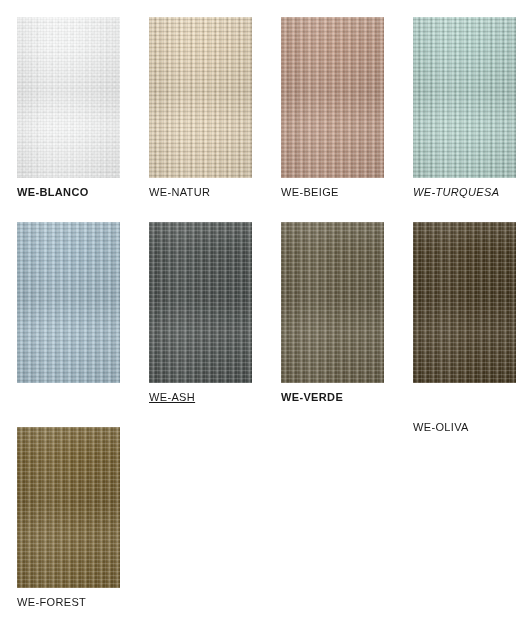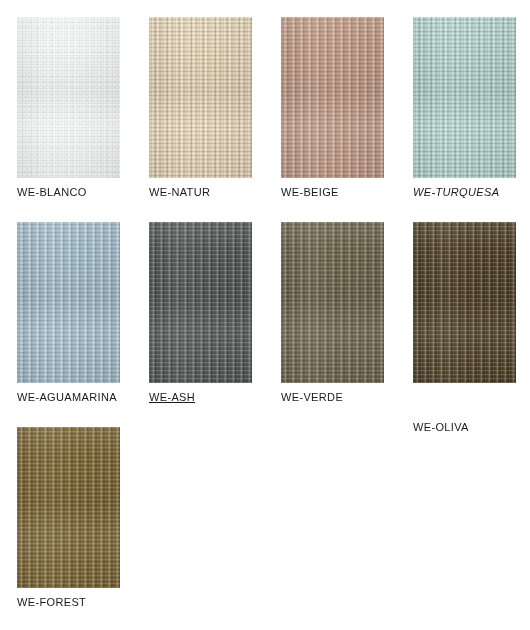--- a/index.html
+++ b/index.html
@@ -143,21 +143,21 @@
 <body style="background: rgb(255, 255, 255);">
 
 <div id="swatch-board">
   <div class="swatch-grid">
       <div class="swatch-cell">
         <div class="swatch-chip texture-stucco" style="background-color: rgb(245, 246, 246);">
           <div class="weave-shade"></div>
           <div class="weave-cells"></div>
           <div class="weave"></div>
         </div>
-        <div class="swatch-label" style="color: rgb(26, 26, 26);">WE-BLANCO</div>
+        <div class="swatch-label" style="color: rgb(26, 26, 26); font-weight: bold;">WE-BLANCO</div>
       </div>
       <div class="swatch-cell">
         <div class="swatch-chip texture-fine" style="background-color: rgb(234, 217, 187);">
           <div class="weave-shade"></div>
           <div class="weave-cells"></div>
           <div class="weave"></div>
         </div>
         <div class="swatch-label" style="color: rgb(26, 26, 26);">WE-NATUR</div>
       </div>
       <div class="swatch-cell">
@@ -175,37 +175,36 @@
           <div class="weave"></div>
         </div>
         <div class="swatch-label" style="color: rgb(26, 26, 26); font-style: italic;">WE-TURQUESA</div>
       </div>
       <div class="swatch-cell">
         <div class="swatch-chip texture-weave" style="background-color: rgb(168, 194, 208);">
           <div class="weave-shade"></div>
           <div class="weave-cells"></div>
           <div class="weave"></div>
         </div>
-        <div class="swatch-label" style="color: rgb(26, 26, 26);">WE-AGUAMARINA</div>
       </div>
       <div class="swatch-cell">
         <div class="swatch-chip texture-weave" style="background-color: rgb(78, 84, 82);">
           <div class="weave-shade"></div>
           <div class="weave-cells"></div>
           <div class="weave"></div>
         </div>
         <div class="swatch-label" style="color: rgb(26, 26, 26); text-decoration: underline;">WE-ASH</div>
       </div>
       <div class="swatch-cell">
         <div class="swatch-chip texture-weave" style="background-color: rgb(107, 98, 73);">
           <div class="weave-shade"></div>
           <div class="weave-cells"></div>
           <div class="weave"></div>
         </div>
-        <div class="swatch-label" style="color: rgb(26, 26, 26);">WE-VERDE</div>
+        <div class="swatch-label" style="color: rgb(26, 26, 26); font-weight: bold;">WE-VERDE</div>
       </div>
       <div class="swatch-cell">
         <div class="swatch-chip texture-weave" style="background-color: rgb(74, 60, 34);">
           <div class="weave-shade"></div>
           <div class="weave-cells"></div>
           <div class="weave"></div>
         </div>
         <div class="swatch-label" style="color: rgb(26, 26, 26); margin-top: 30px;">WE-OLIVA</div>
       </div>
       <div class="swatch-cell">

